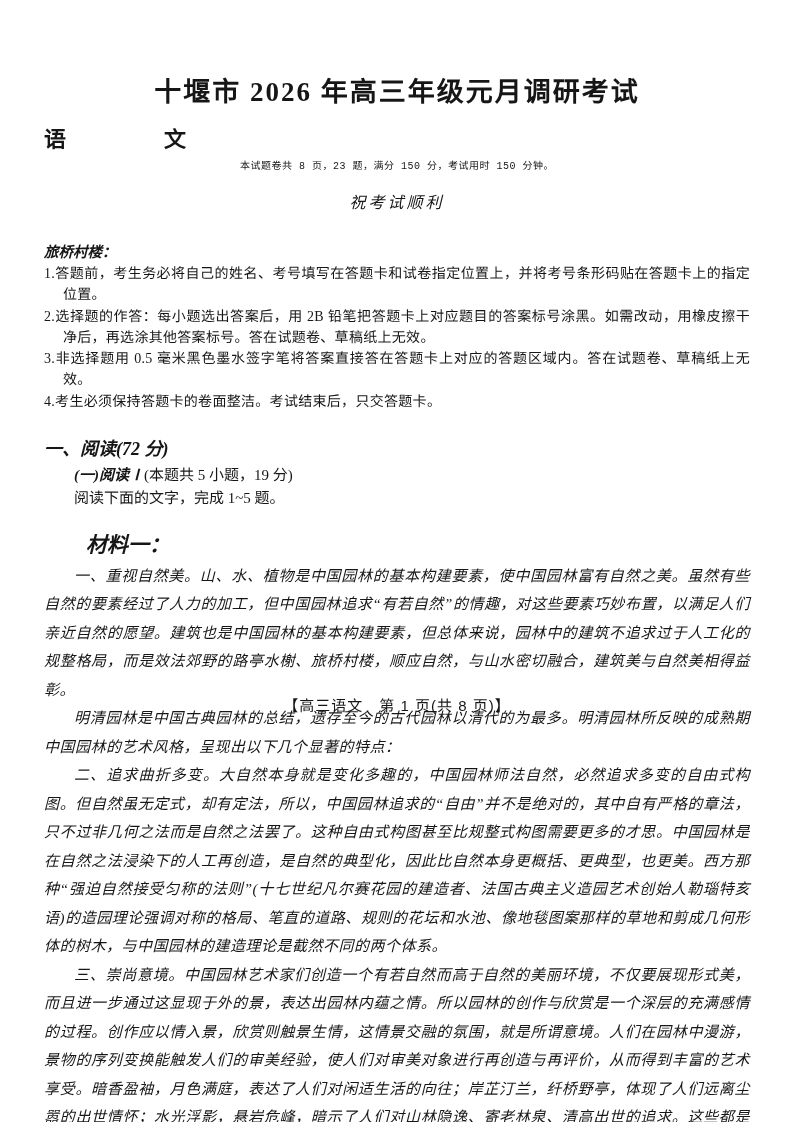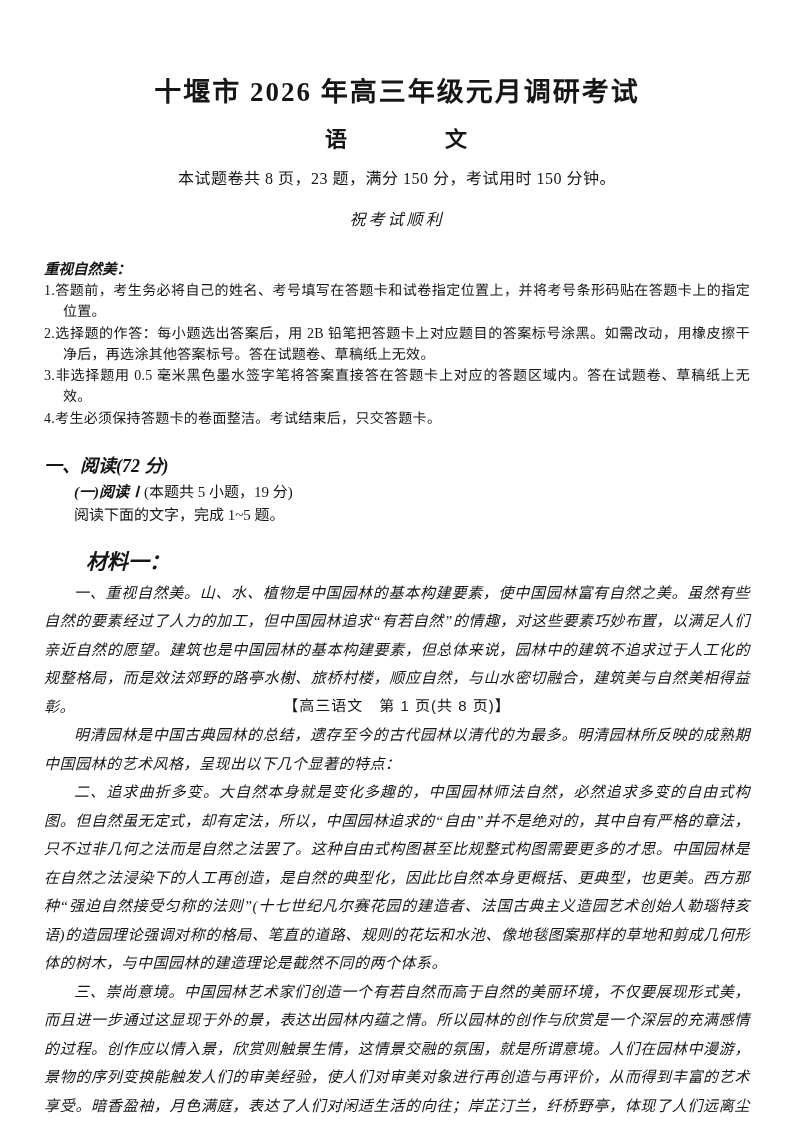--- a/index.html
+++ b/index.html
@@ -25,35 +25,35 @@
   .exam-title {
     margin: 0;
     text-align: center;
     font-size: 27px;
     font-weight: 700;
     letter-spacing: 2px;
     font-family: "Liberation Serif", serif;
   }
   .subject-line {
     margin-top: 12px;
-    text-align: center;
     font-size: 22px;
     font-weight: 700;
     font-family: "Liberation Sans", sans-serif;
     letter-spacing: 2px;
   }
   .subject-gap {
     display: inline-block;
     width: 96px;
   }
   .info-line {
-    margin-top: 12px;
+    margin-top: 4px;
     text-align: center;
-    font-size: 16px;
+    font-size: 10px;
     letter-spacing: 0.5px;
+    font-family: Liberation Mono, monospace;
   }
   .wish-line {
     margin-top: 17px;
     text-align: center;
     font-size: 16px;
     font-style: italic;
     letter-spacing: 3px;
   }
   .notices {
     margin-top: 28px;
@@ -131,21 +131,21 @@
 
   <div class="subject-line">
     <span>语</span><span class="subject-gap"></span><span>文</span>
   </div>
 
   <div class="info-line">本试题卷共 8 页，23 题，满分 150 分，考试用时 150 分钟。</div>
 
   <div class="wish-line">祝考试顺利</div>
 
   <div class="notices">
-    <div class="notices-header">重视自然美：</div>
+    <div class="notices-header">旅桥村楼：</div>
     <div class="notice-item">1.答题前，考生务必将自己的姓名、考号填写在答题卡和试卷指定位置上，并将考号条形码贴在答题卡上的指定位置。</div>
     <div class="notice-item">2.选择题的作答：每小题选出答案后，用 2B 铅笔把答题卡上对应题目的答案标号涂黑。如需改动，用橡皮擦干净后，再选涂其他答案标号。答在试题卷、草稿纸上无效。</div>
     <div class="notice-item">3.非选择题用 0.5 毫米黑色墨水签字笔将答案直接答在答题卡上对应的答题区域内。答在试题卷、草稿纸上无效。</div>
     <div class="notice-item">4.考生必须保持答题卡的卷面整洁。考试结束后，只交答题卡。</div>
   </div>
 
   <div>
     <div class="part-title">一、阅读(72 分)</div>
     <div class="subsection-line">
       <span class="subsection-bold">(一)阅读Ⅰ</span><span>(本题共 5 小题，19 分)</span>

